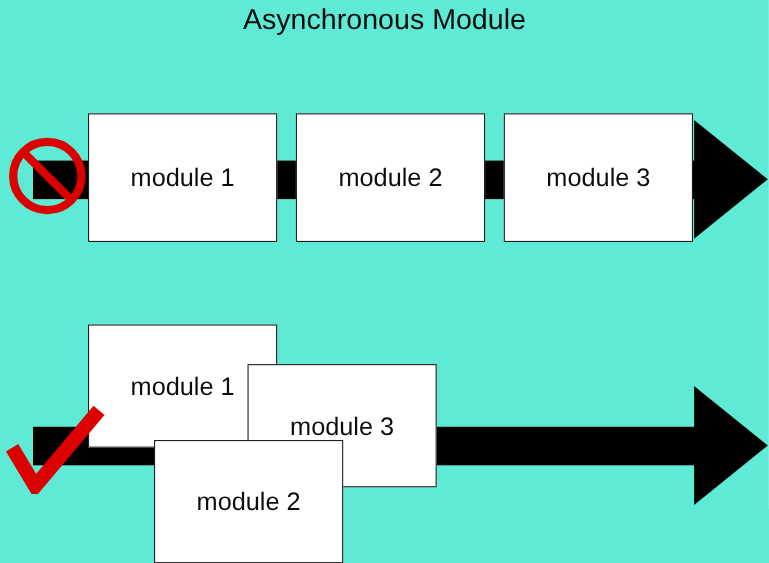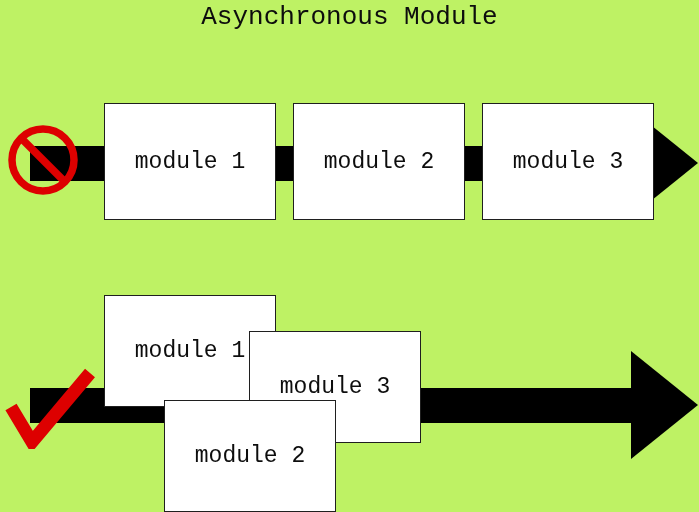--- a/index.html
+++ b/index.html
@@ -4,22 +4,22 @@
 <style>
   html, body {
     margin: 0;
     padding: 0;
     background: #ffffff;
   }
   .canvas {
     position: relative;
     width: 699px;
     height: 512px;
-    background: #bef264;
-    font-family: Liberation Mono, monospace;
+    background: #5eead4;
+    font-family: Liberation Sans, sans-serif;
     color: #000000;
     overflow: hidden;
   }
   .title {
     position: absolute;
     top: 2px;
     left: 0;
     width: 100%;
     text-align: center;
     font-size: 26px;
@@ -44,21 +44,20 @@
   .module-box {
     position: absolute;
     width: 170px;
     background: #ffffff;
     border: 1px solid #1f1f1f;
     display: flex;
     align-items: center;
     justify-content: center;
     font-size: 23px;
     color: #0d0d0d;
-    margin-left: 24px;
   }
   .badge {
     position: absolute;
     z-index: 6;
   }
 </style>
 </head>
 <body>
 
 <div class="canvas">

